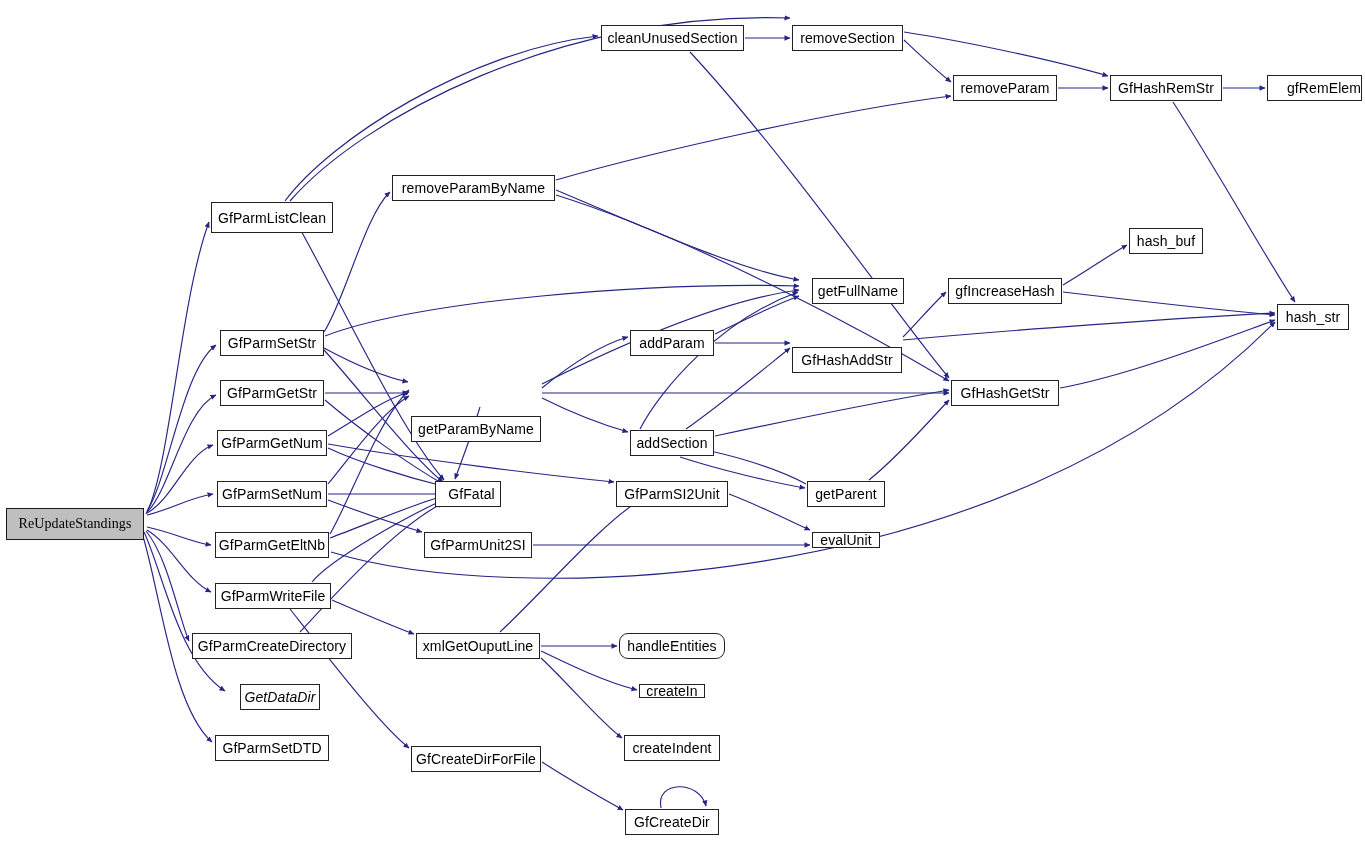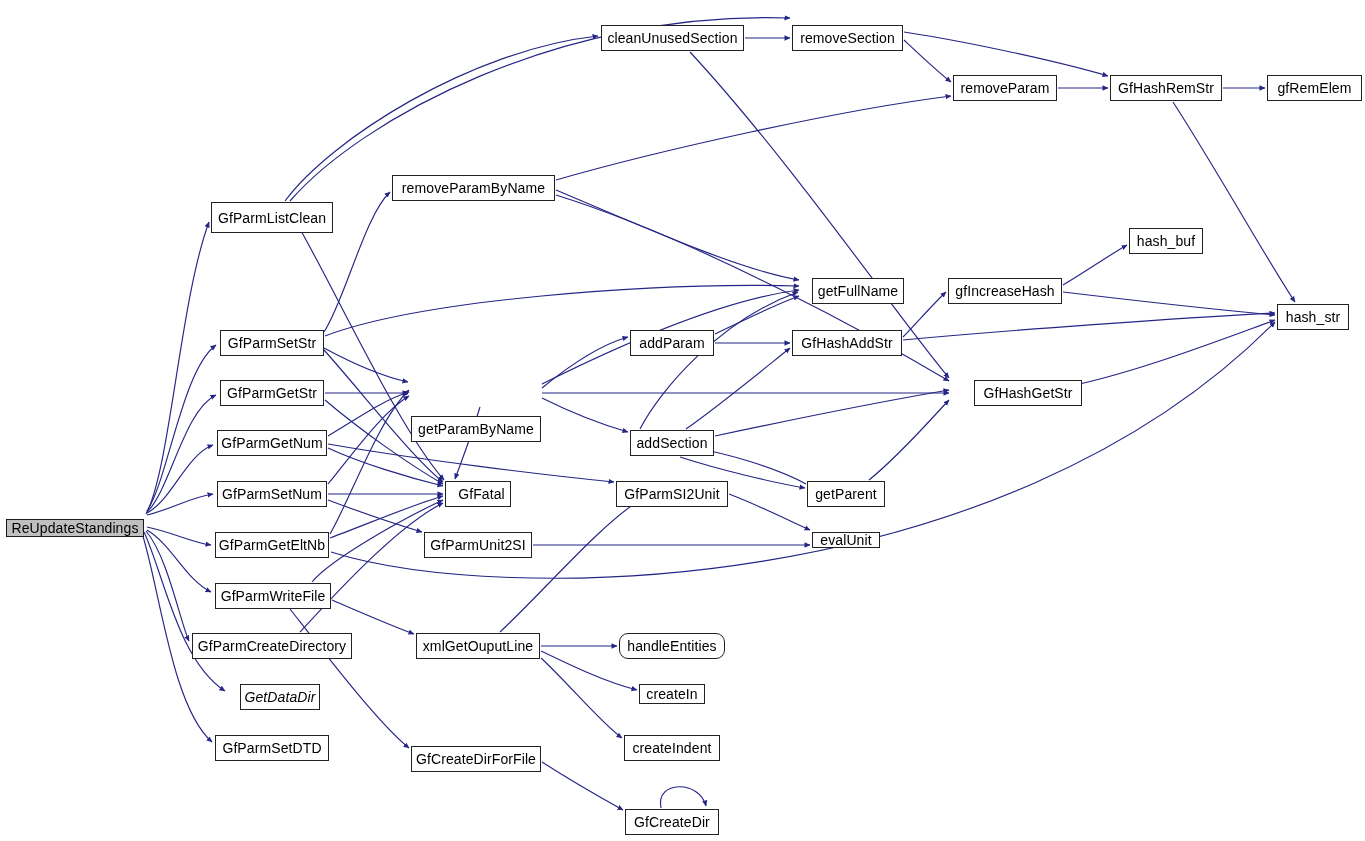--- a/index.html
+++ b/index.html
@@ -129,21 +129,21 @@
         <path d="M 533,545 L 810,545" marker-end="url(#arrow)" stroke="#252585"></path>
         <path d="M 541,646 L 617,646" marker-end="url(#arrow)" stroke="#252585"></path>
         <path d="M 541,651 C 570,665 605,682 637,690" marker-end="url(#arrow)" stroke="#252585"></path>
         <path d="M 541,658 C 570,685 600,722 622,738" marker-end="url(#arrow)" stroke="#252585"></path>
         <path d="M 500,632 C 545,590 600,525 640,500" marker-end="url(#arrow)" stroke="#252585"></path>
         <path d="M 542,762 C 570,780 605,800 623,810" marker-end="url(#arrow)" stroke="#252585"></path>
         <path d="M 661,808 C 655,780 700,780 706,806" marker-end="url(#arrow)" stroke="#252585"></path>
       </g>
   </svg>
   <div id="node-layer">
-      <div class="node root" style="left: 6px; top: 519px; width: 138px; height: 18px;">
+      <div class="node root" style="left: 6px; top: 508px; width: 138px; height: 32px; font-family: Liberation Serif, serif;">
         <span class="node-label">ReUpdateStandings</span>
       </div>
       <div class="node" style="left: 211px; top: 202px; width: 122px; height: 31px;">
         <span class="node-label">GfParmListClean</span>
       </div>
       <div class="node" style="left: 220px; top: 330px; width: 104px; height: 26px;">
         <span class="node-label">GfParmSetStr</span>
       </div>
       <div class="node" style="left: 220px; top: 380px; width: 104px; height: 26px;">
         <span class="node-label">GfParmGetStr</span>
@@ -168,21 +168,21 @@
       </div>
       <div class="node" style="left: 215px; top: 735px; width: 114px; height: 26px;">
         <span class="node-label">GfParmSetDTD</span>
       </div>
       <div class="node" style="left: 392px; top: 175px; width: 163px; height: 26px;">
         <span class="node-label">removeParamByName</span>
       </div>
       <div class="node" style="left: 411px; top: 380px; width: 130px; height: 26px; margin-top: 36px;">
         <span class="node-label">getParamByName</span>
       </div>
-      <div class="node" style="left: 445px; top: 481px; width: 66px; height: 26px; padding-left: 7px;">
+      <div class="node" style="left: 435px; top: 481px; width: 66px; height: 26px; padding-left: 7px;">
         <span class="node-label">GfFatal</span>
       </div>
       <div class="node" style="left: 424px; top: 532px; width: 108px; height: 26px;">
         <span class="node-label">GfParmUnit2SI</span>
       </div>
       <div class="node" style="left: 416px; top: 633px; width: 124px; height: 26px;">
         <span class="node-label">xmlGetOuputLine</span>
       </div>
       <div class="node" style="left: 411px; top: 746px; width: 130px; height: 26px;">
         <span class="node-label">GfCreateDirForFile</span>
@@ -195,59 +195,59 @@
       </div>
       <div class="node" style="left: 630px; top: 430px; width: 84px; height: 26px;">
         <span class="node-label">addSection</span>
       </div>
       <div class="node" style="left: 616px; top: 481px; width: 112px; height: 26px;">
         <span class="node-label">GfParmSI2Unit</span>
       </div>
       <div class="node" style="left: 619px; top: 633px; width: 106px; height: 26px; border-radius: 9px;">
         <span class="node-label">handleEntities</span>
       </div>
-      <div class="node" style="left: 639px; top: 684px; width: 66px; height: 20px; justify-content: center;">
+      <div class="node" style="left: 639px; top: 684px; width: 66px; height: 14px; justify-content: center;">
         <span class="node-label">createIn</span>
       </div>
       <div class="node" style="left: 624px; top: 735px; width: 96px; height: 26px;">
         <span class="node-label">createIndent</span>
       </div>
       <div class="node" style="left: 625px; top: 809px; width: 94px; height: 26px;">
         <span class="node-label">GfCreateDir</span>
       </div>
       <div class="node" style="left: 792px; top: 25px; width: 111px; height: 26px;">
         <span class="node-label">removeSection</span>
       </div>
       <div class="node" style="left: 802px; top: 278px; width: 92px; height: 26px; margin-left: 10px;">
         <span class="node-label">getFullName</span>
       </div>
-      <div class="node" style="left: 792px; top: 330px; width: 110px; height: 26px;">
+      <div class="node" style="left: 792px; top: 347px; width: 110px; height: 26px;">
         <span class="node-label">GfHashAddStr</span>
       </div>
       <div class="node" style="left: 807px; top: 481px; width: 78px; height: 26px;">
         <span class="node-label">getParent</span>
       </div>
       <div class="node" style="left: 812px; top: 532px; width: 68px; height: 16px;">
         <span class="node-label">evalUnit</span>
       </div>
       <div class="node" style="left: 953px; top: 75px; width: 104px; height: 26px;">
         <span class="node-label">removeParam</span>
       </div>
       <div class="node" style="left: 948px; top: 278px; width: 114px; height: 26px;">
         <span class="node-label">gfIncreaseHash</span>
       </div>
-      <div class="node" style="left: 951px; top: 380px; width: 108px; height: 26px; margin-left: 23px;">
+      <div class="node" style="left: 951px; top: 380px; width: 108px; height: 26px;">
         <span class="node-label">GfHashGetStr</span>
       </div>
       <div class="node" style="left: 1129px; top: 228px; width: 74px; height: 26px;">
         <span class="node-label">hash_buf</span>
       </div>
       <div class="node" style="left: 1110px; top: 75px; width: 112px; height: 26px;">
         <span class="node-label">GfHashRemStr</span>
       </div>
       <div class="node" style="left: 1277px; top: 304px; width: 72px; height: 26px;">
         <span class="node-label">hash_str</span>
       </div>
-      <div class="node" style="left: 1267px; top: 75px; width: 95px; height: 26px;">
+      <div class="node" style="left: 1267px; top: 75px; width: 95px; height: 26px; justify-content: flex-end;">
         <span class="node-label">gfRemElem</span>
       </div>
     </div>
 </div>
 
 </body></html>

